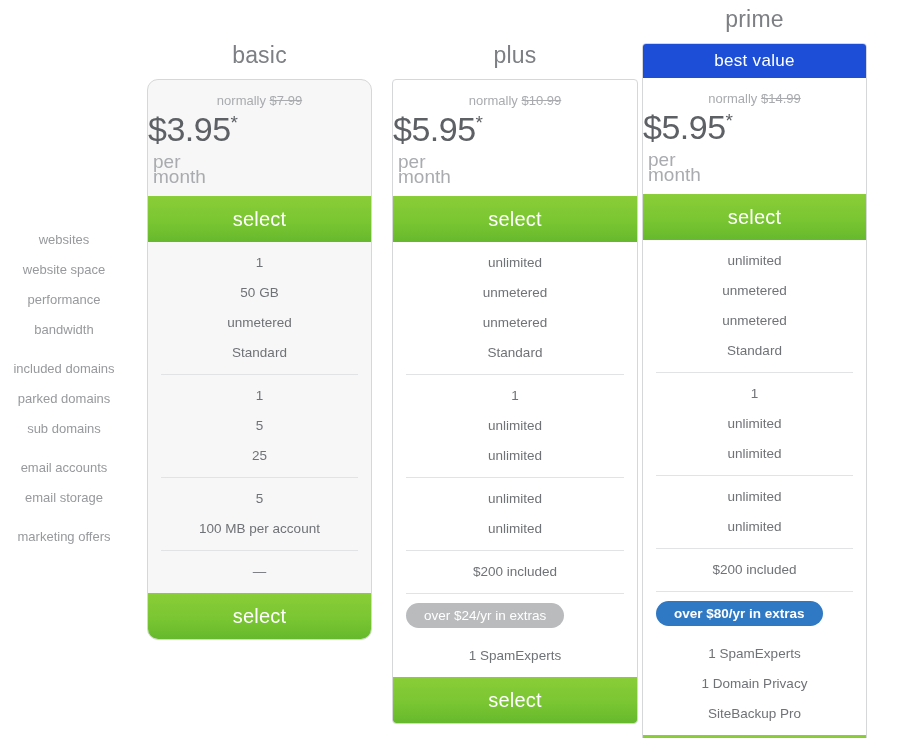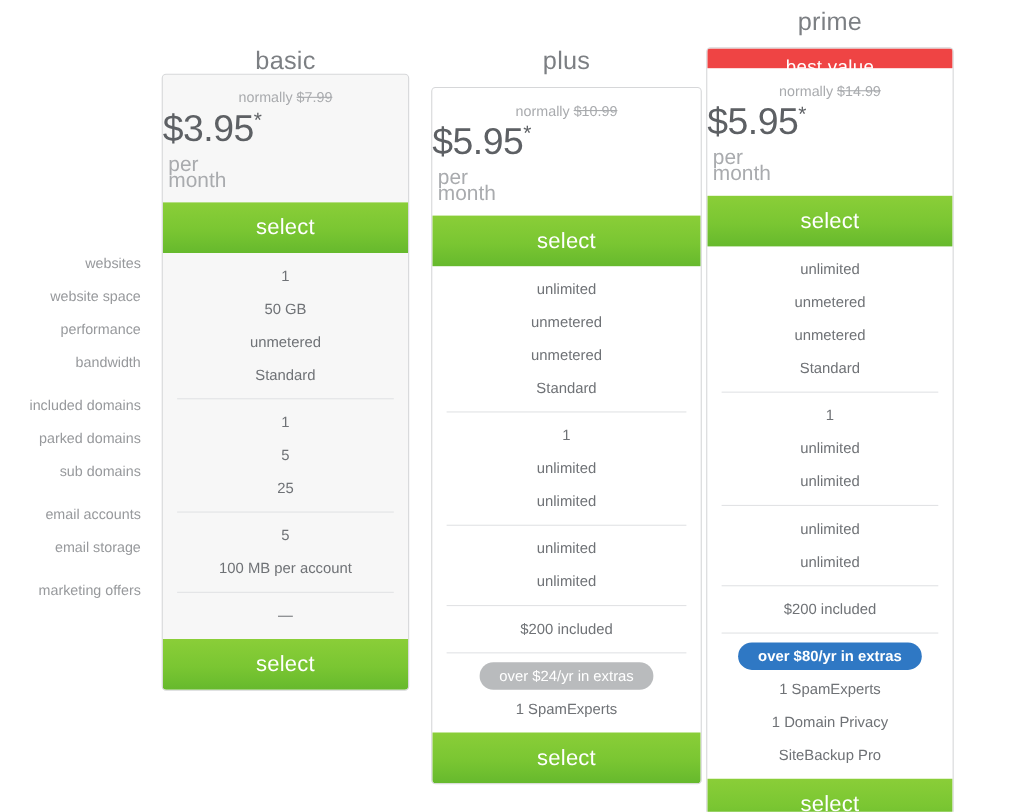--- a/index.html
+++ b/index.html
@@ -59,26 +59,26 @@
     box-sizing: border-box;
     border: 1px solid #d6d7d9;
     border-radius: 4px;
     overflow: hidden;
     background: #ffffff;
   }
   .card.shaded { background: #f7f7f7; }
 
   
   .ribbon {
-    background: #ef4444;
+    background: #1d4ed8;
     color: #ffffff;
     text-align: center;
     font-size: 17px;
     line-height: 34px;
-    height: 18px;
+    height: 34px;
     letter-spacing: .3px;
   }
 
   
   .price-block {
     text-align: center;
     padding-top: 13px;
     padding-bottom: 12px;
   }
   .normally {
@@ -151,58 +151,57 @@
     text-align: center;
     font-size: 13.5px;
     color: #6f7276;
     height: 30px;
     line-height: 30px;
     white-space: nowrap;
   }
 
   
   .pill-row {
-    text-align: center;
     height: 30px;
     line-height: 30px;
-    margin-bottom: 0;
+    margin-bottom: 11px;
   }
   .pill {
     display: inline-block;
     border-radius: 13px;
     font-size: 13.5px;
     line-height: 25px;
     padding: 0 18px;
     color: #ffffff;
     cursor: pointer;
   }
   .pill.gray { background: #b9bbbd; }
   .pill.blue { background: #2f78c4; font-weight: bold; }
 </style>
 </head>
 <body>
 
 <div class="pricing-table">
 
-  <div class="labels-col" style="top:225px;">
+  <div class="labels-col" style="top:225px;text-align:center;">
     <div class="label-row">websites</div>
     <div class="label-row">website space</div>
     <div class="label-row">performance</div>
     <div class="label-row">bandwidth</div>
     <div class="label-row gap-before">included domains</div>
     <div class="label-row">parked domains</div>
     <div class="label-row">sub domains</div>
     <div class="label-row gap-before">email accounts</div>
     <div class="label-row">email storage</div>
     <div class="label-row gap-before">marketing offers</div>
   </div>
 
   <div class="plan" style="left:147px; top:44px; width:225px;">
     <h2 class="plan-title">basic</h2>
-    <div class="card shaded" style="margin-top:0;">
+    <div class="card shaded" style="margin-top:12px;border-radius:11px;">
 
       <div class="price-block">
         <div class="normally">
           <span>normally</span>
           <span class="old-price">$7.99</span>
         </div>
         <div class="price-line">
           <span class="price-amount"><span>$3.95</span><span class="asterisk">*</span></span>
           <span class="per-month">
             <span>per</span><br>

